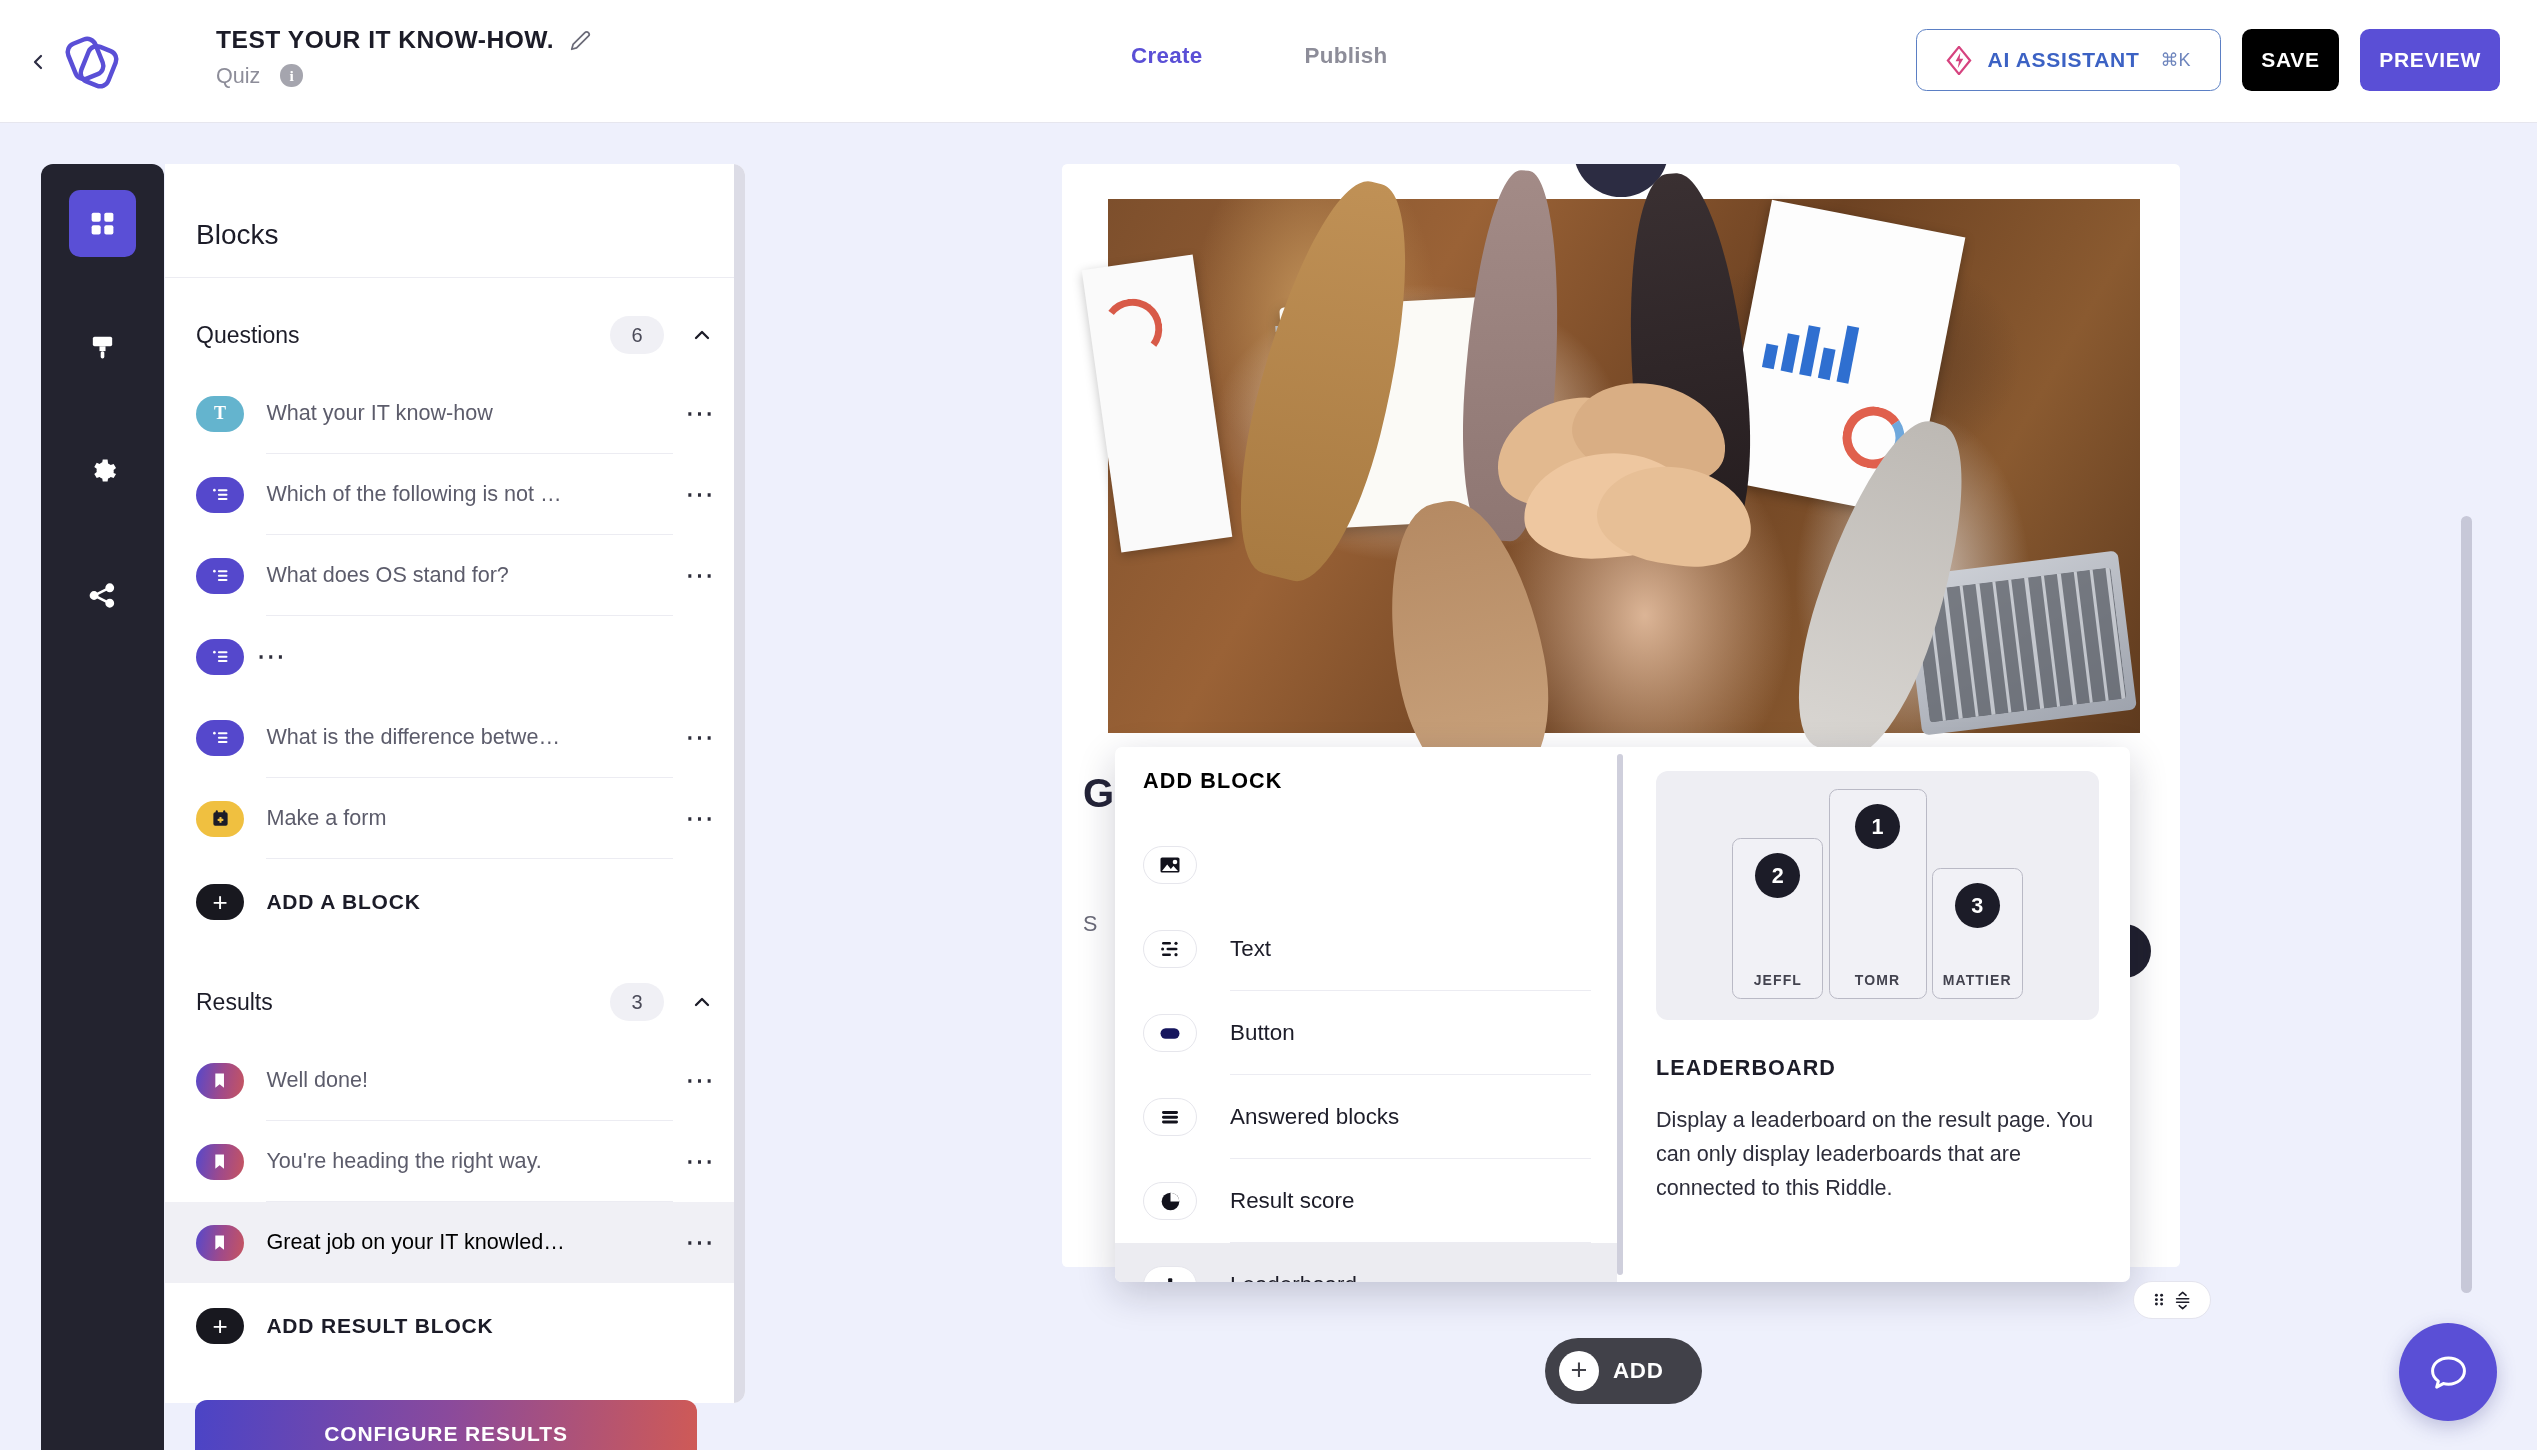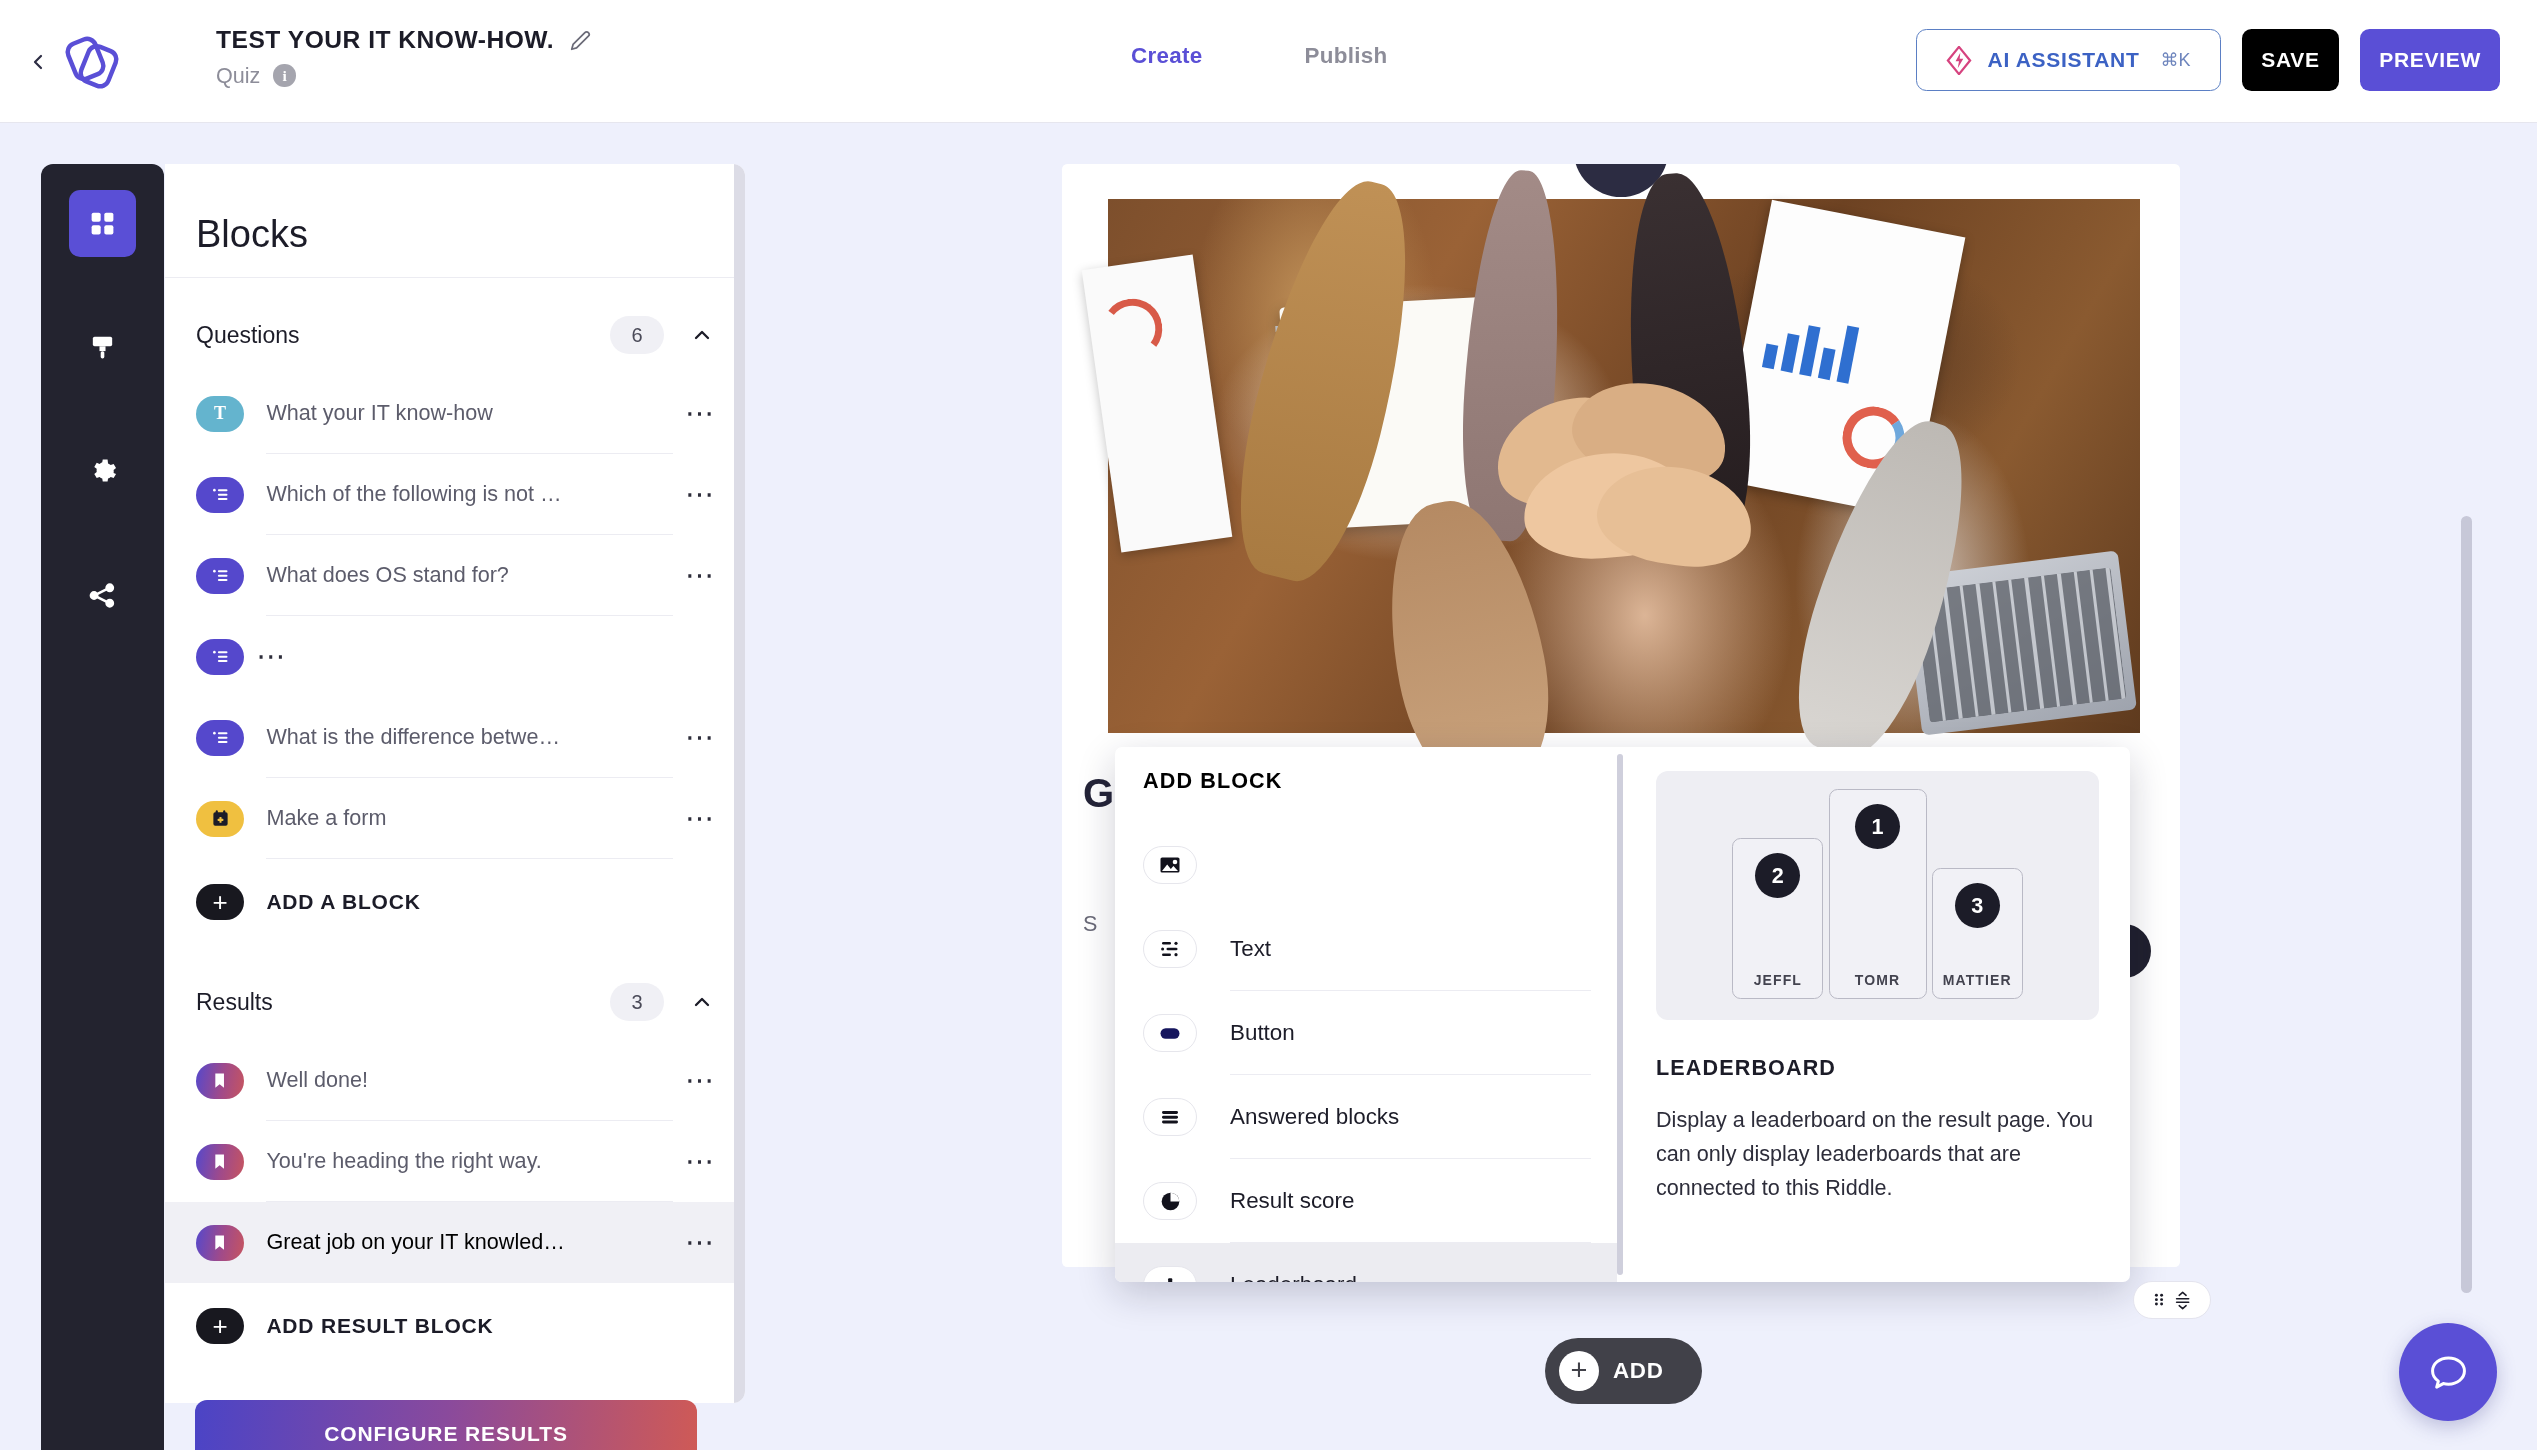--- a/index.html
+++ b/index.html
@@ -26,21 +26,21 @@
   .brand-logo { position: absolute; left: 59px; top: 33px; width: 66px; height: 60px; }
   .title-wrap { position: absolute; left: 216px; top: 26px; }
   .quiz-title {
     font-size: 24.6px; font-weight: bold; letter-spacing: 0.5px;
     color: #1c1c28; display: inline-block; vertical-align: middle;
   }
   .pencil-icon {
     display: inline-block; vertical-align: middle;
     margin-left: 12px; width: 21px; height: 21px; cursor: pointer;
   }
-  .subtitle-row { margin-top: 8.6px; display: flex; align-items: center; gap: 13px; }
+  .subtitle-row { margin-top: 8.6px; display: flex; align-items: center; gap: 20px; }
   .quiz-type { font-size: 21.6px; color: #8d8d99; }
   .info-icon {
     width: 22.4px; height: 22.4px; border-radius: 50%;
     background: #a5a5ae; color: #fff;
     font-size: 15.5px; font-weight: bold; font-family: "Liberation Serif", serif;
     display: flex; align-items: center; justify-content: center;
     cursor: pointer; line-height: 1;
   }
 
   .nav-tabs {
@@ -102,21 +102,21 @@
     background: #ffffff;
     border-top-right-radius: 12px;
     border-bottom-right-radius: 12px;
     overflow: hidden;
   }
   .blocks-header {
     height: 86px; display: flex; align-items: center;
     padding: 0 31px; border-bottom: 0.9px solid #ececf2;
     margin-top: 28px;
   }
-  .blocks-header h2 { font-size: 38px; font-weight: normal; color: #1c1c28; }
+  .blocks-header h2 { font-size: 28px; font-weight: normal; color: #1c1c28; }
 
   .section-head {
     display: flex; align-items: center;
     padding: 0 31px; height: 76px; margin-top: 19px;
   }
   .section-title { font-size: 23px; color: #1c1c28; flex: 1; }
   .count-pill {
     min-width: 54px; height: 38px; border-radius: 19px;
     background: #f0f0f5; color: #4a4a58;
     font-size: 20px; display: flex; align-items: center; justify-content: center;

